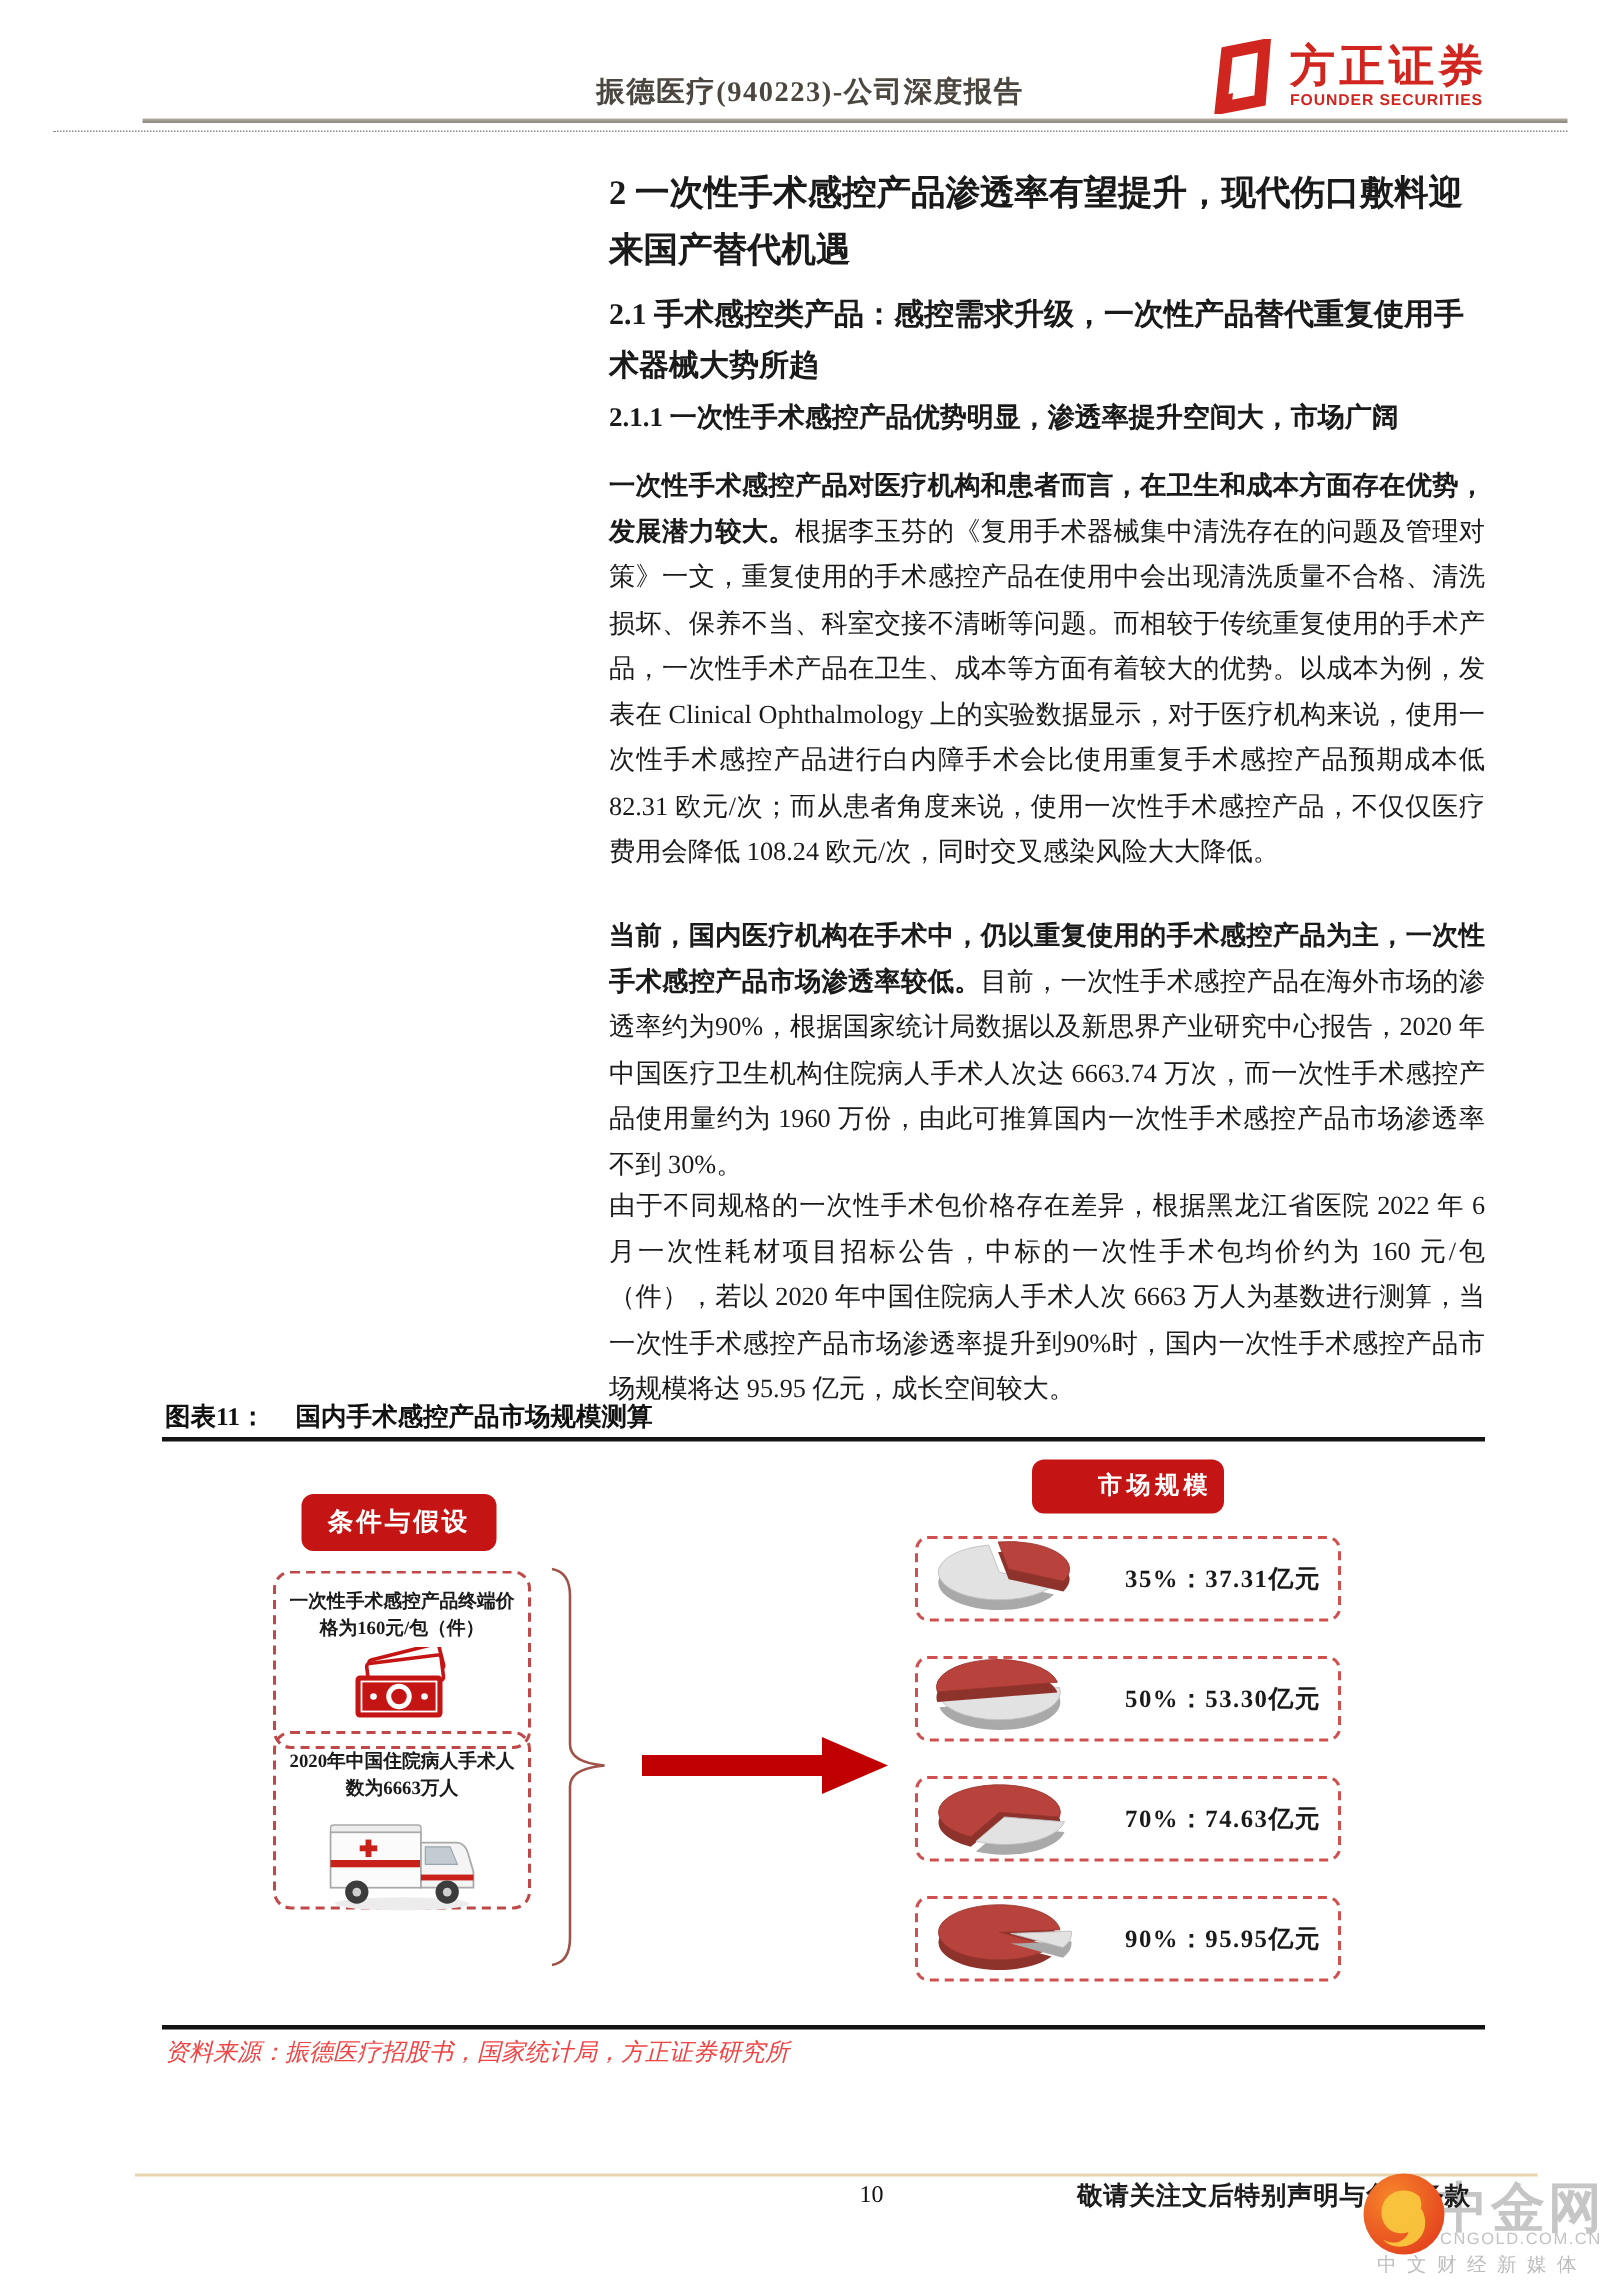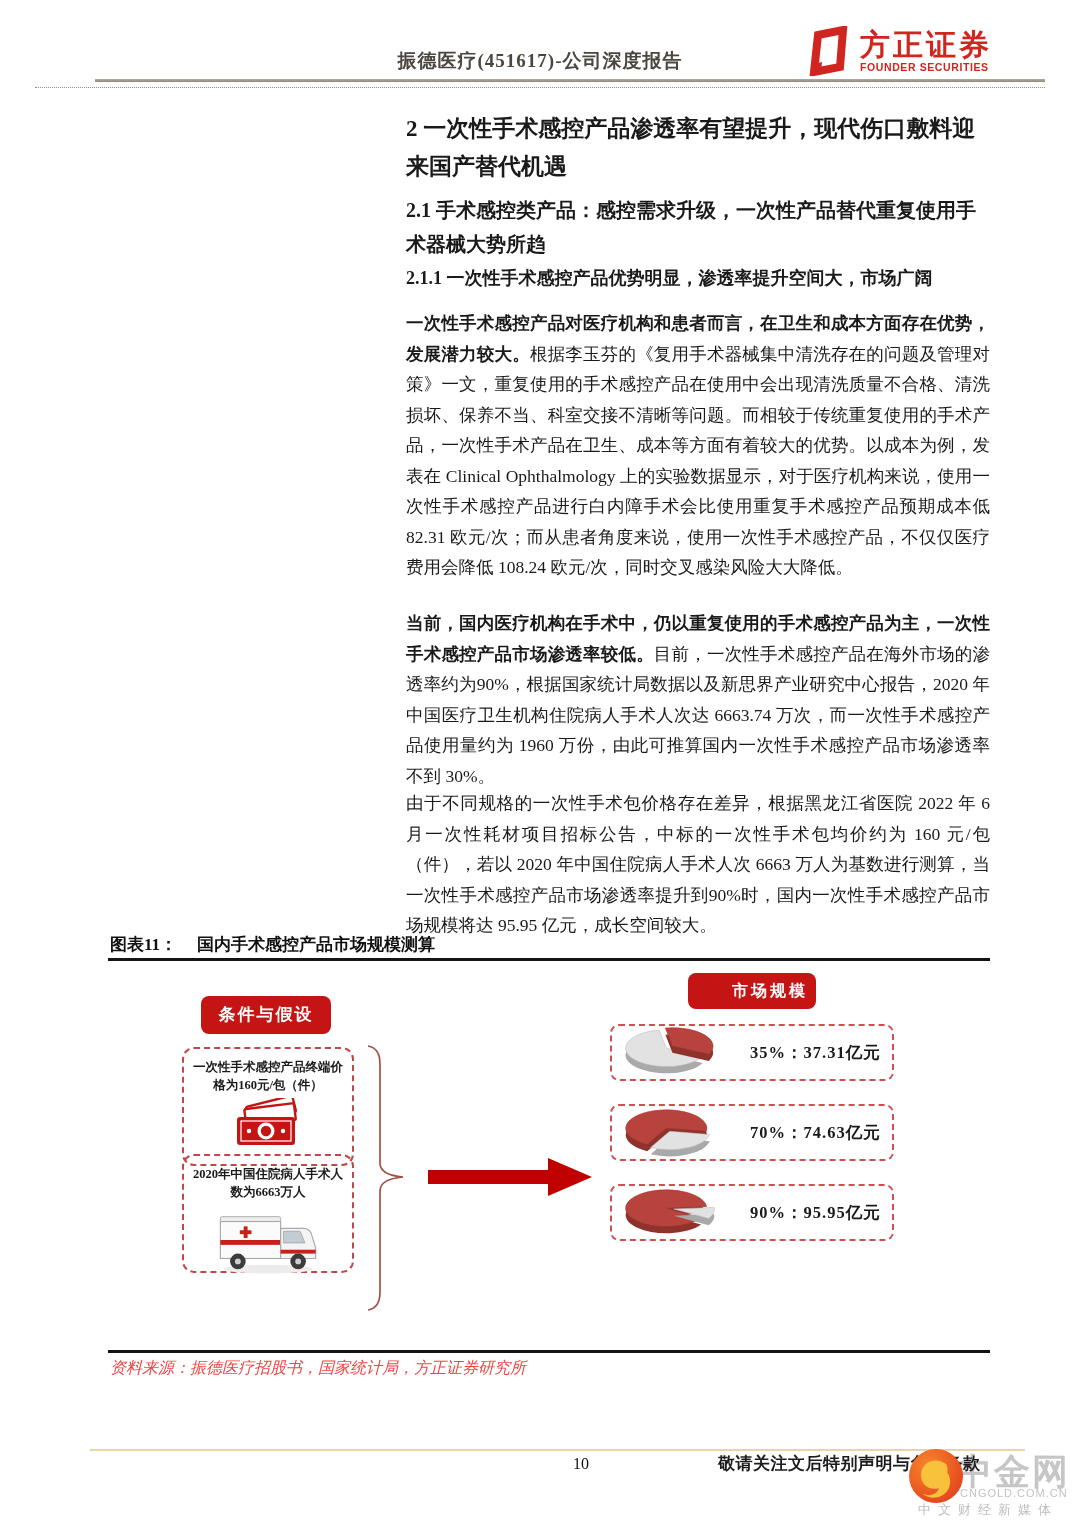--- a/index.html
+++ b/index.html
@@ -73,21 +73,21 @@
   .wm-domain{ position:absolute; left:960px; top:1487px; font-size:11px; color:#c2c2c2; letter-spacing:1px; z-index:2;
               font-family:"Liberation Sans","DejaVu Sans",sans-serif; }
   .wm-tagline{ position:absolute; left:918px; top:1501px; font-size:13px; color:#bdbdbd; letter-spacing:7px; z-index:2; }
   .wm-circle{ position:absolute; left:906px; top:1446px; z-index:4; }
 </style>
 </head>
 <body>
 
 <div class="page">
 
-  <div class="report-title">振德医疗(451617)-公司深度报告</div>
+  <div class="report-title">振德医疗(940223)-公司深度报告</div>
   <div class="logo">
     <svg class="logo-mark" viewBox="0 0 44 50">
       <path d="M10 9 L35 4 L32 41 L6 46 Z" fill="none" stroke="#d0261f" stroke-width="8" stroke-linejoin="miter"></path>
       <path d="M6 38 L14 36 L13 46 L6 46 Z" fill="#d0261f"></path>
     </svg>
     <div>
       <div class="logo-cn">方正证券</div>
       <div class="logo-en">FOUNDER SECURITIES</div>
     </div>
   </div>
@@ -164,20 +164,29 @@
         <svg viewBox="0 0 120 62" width="116" height="60">
           <path d="M52,33 L89.7,41.3 A42,19 0 1 1 44.7,14.3 Z" fill="#a9a9a9"></path>
           <path d="M52,26 L89.7,34.3 A42,19 0 1 1 44.7,7.3 Z" fill="#e2e2e2" stroke="#bdbdbd" stroke-width="0.6"></path>
           <path d="M58.38908408037834,30.82200277335449 L51.1,12.1 A42,19 0 0 1 96.1,39.2 Z" fill="#8e322c"></path>
           <path d="M58.38908408037834,23.82200277335449 L51.1,5.1 A42,19 0 0 1 96.1,32.2 Z" fill="#b8433c" stroke="#9c362f" stroke-width="0.6"></path>
         </svg>
         <span class="pie-label">35%：37.31亿元</span>
       </div>
       <div class="pie-row">
         <svg viewBox="0 0 120 62" width="116" height="60">
+          <path d="M52,33 L93.4,29.7 A42,19 0 0 1 10.6,36.3 Z" fill="#a9a9a9"></path>
+          <path d="M52,26 L93.4,22.7 A42,19 0 0 1 10.6,29.3 Z" fill="#e2e2e2" stroke="#bdbdbd" stroke-width="0.6"></path>
+          <path d="M50.61081457866456,29.435933846241532 L9.2,32.7 A42,19 0 0 1 92.0,26.1 Z" fill="#8e322c"></path>
+          <path d="M50.61081457866456,22.435933846241532 L9.2,25.7 A42,19 0 0 1 92.0,19.1 Z" fill="#b8433c" stroke="#9c362f" stroke-width="0.6"></path>
+        </svg>
+        <span class="pie-label">50%：53.30亿元</span>
+      </div>
+      <div class="pie-row">
+        <svg viewBox="0 0 120 62" width="116" height="60">
           <path d="M52,33 L32.3,49.8 A42,19 0 1 1 93.4,36.3 Z" fill="#8e322c"></path>
           <path d="M52,26 L32.3,42.8 A42,19 0 1 1 93.4,29.3 Z" fill="#b8433c" stroke="#9c362f" stroke-width="0.6"></path>
           <path d="M55.50696917431262,36.25277845327318 L96.9,39.6 A42,19 0 0 1 35.8,53.0 Z" fill="#a9a9a9"></path>
           <path d="M55.50696917431262,29.252778453273176 L96.9,32.6 A42,19 0 0 1 35.8,46.0 Z" fill="#e2e2e2" stroke="#bdbdbd" stroke-width="0.6"></path>
         </svg>
         <span class="pie-label">70%：74.63亿元</span>
       </div>
       <div class="pie-row">
         <svg viewBox="0 0 120 62" width="116" height="60">
           <path d="M52,33 L88.0,42.8 A42,19 0 1 1 93.8,31.3 Z" fill="#8e322c"></path>

